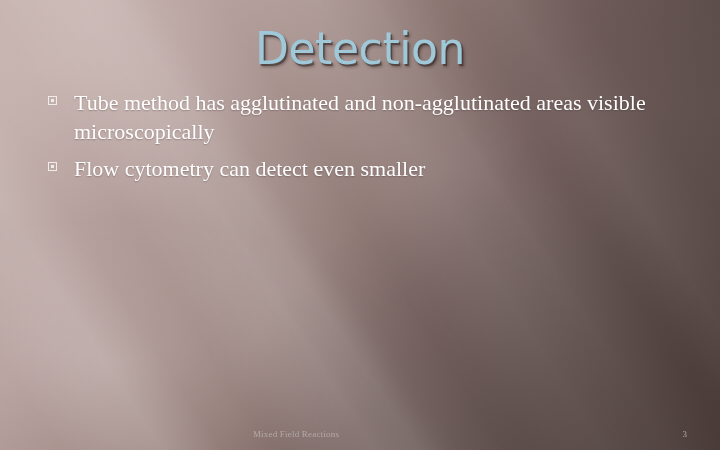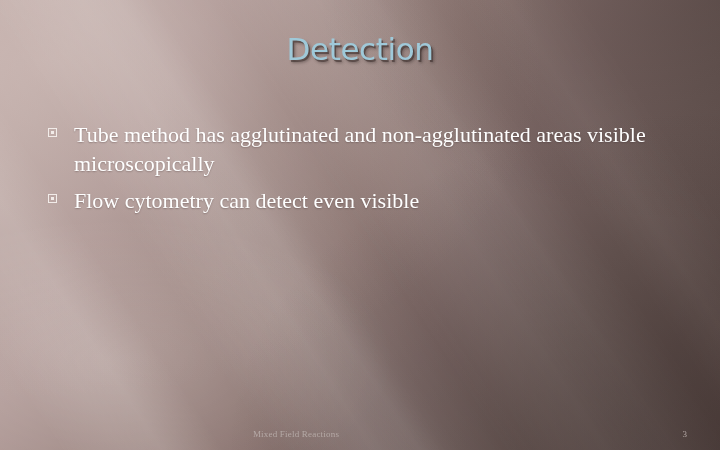--- a/index.html
+++ b/index.html
@@ -100,35 +100,35 @@
   }
 
   
   .title {
     position: absolute;
     left: 0;
     top: 26px;
     width: 720px;
     text-align: center;
     font-family: "DejaVu Sans", "Liberation Sans", sans-serif;
-    font-size: 31px;
+    font-size: 44px;
     line-height: 46px;
     letter-spacing: -0.4px;
     color: #9fc9d9;
     text-shadow:
       1.5px 1.5px 0 rgba(48,36,34,0.50),
       2.5px 2.5px 3px rgba(40,30,28,0.42);
     white-space: nowrap;
   }
 
   
   .body {
     position: absolute;
     left: 48px;
-    top: 120px;
+    top: 88px;
     width: 640px;
   }
 
   .bullet-row {
     display: flex;
     align-items: flex-start;
     margin-bottom: 8px;
   }
 
   .bullet-marker {
@@ -215,21 +215,21 @@
     </div>
 
 
 
     <div class="bullet-row">
       <span class="bullet-marker">
         <span class="sq-outer">
             <span class="sq-inner"></span>
           </span>
       </span>
-      <span class="bullet-text">Flow cytometry can detect even visible</span>
+      <span class="bullet-text">Flow cytometry can detect even smaller</span>
     </div>
 
   </div>
 
   <div class="footer-note">Mixed Field Reactions</div>
 
   <div class="page-number">3</div>
 
 </div>
 

